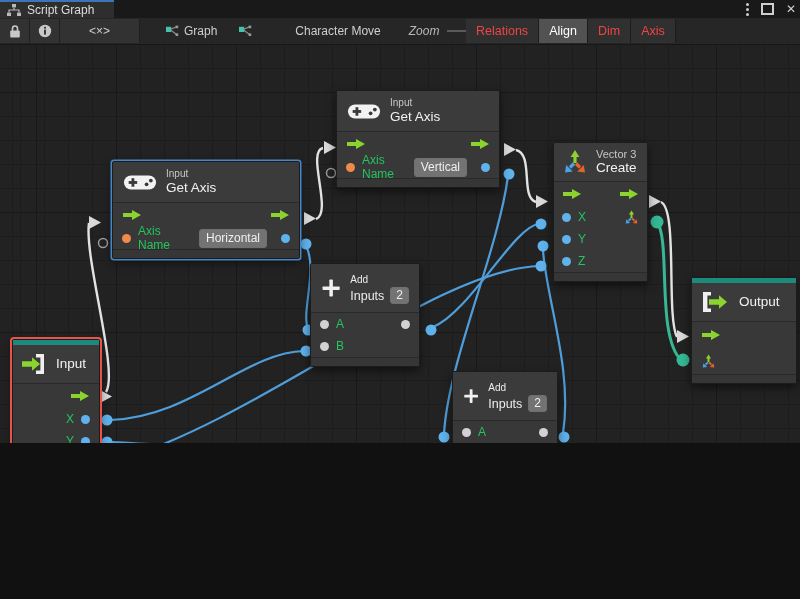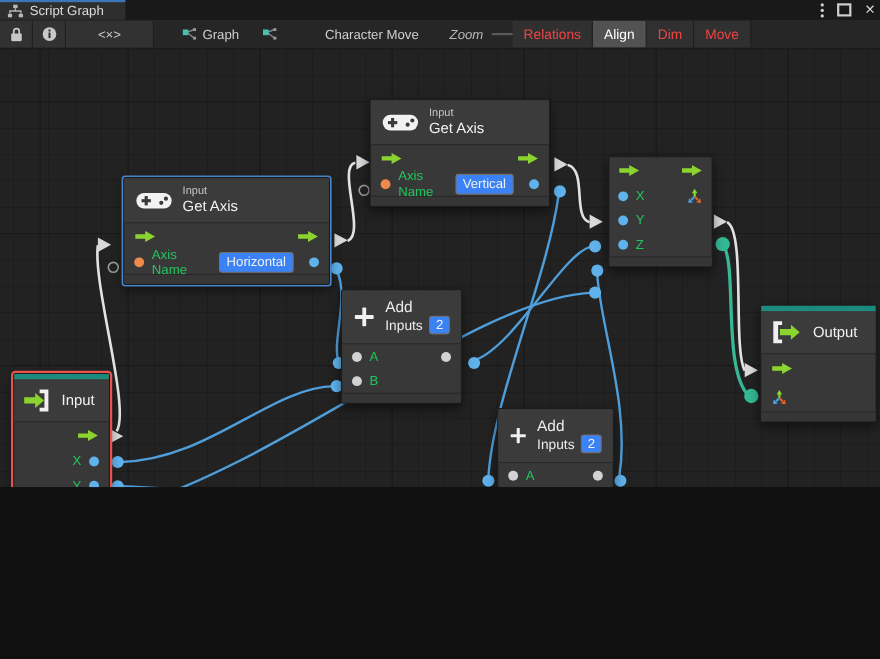--- a/index.html
+++ b/index.html
@@ -60,24 +60,24 @@
   .main{font-size:13.5px;color:#f2f2f2;line-height:16px;}
   .row{display:flex;align-items:center;gap:7px;height:22px;padding:0 9px;}
   .row.trig{height:24px;}
   .sp{flex:1;}
   .ftr{height:8px;border-top:1px solid #292929;background:#363636;}
   .dot{width:9px;height:9px;border-radius:50%;flex:none;}
   .dot.blue{background:#5fb2ec;}
   .dot.orange{background:#ee8a4c;}
   .dot.gray{background:#d2d2d2;}
   .plabel{font-size:12px;color:#22c55e;}
-  .field{background:#3b82f6;border:1px solid #707070;border-radius:3px;color:#efefef;
+  .field{background:#737373;border:1px solid #707070;border-radius:3px;color:#efefef;
          font-size:12px;padding:1px 6px;line-height:15px;}
   .inputsrow{display:flex;align-items:center;gap:6px;font-size:12.5px;color:#ececec;}
-  .addtitle{font-size:14px;color:#ececec;line-height:15px;}
+  .addtitle{font-size:10px;color:#ececec;line-height:15px;}
   .garrow{flex:none;display:block;}
 </style>
 </head>
 <body>
 
 <div id="app">
 
   <div class="tabbar">
     <div class="tab">
       <svg width="14" height="12" viewBox="0 0 14 12">
@@ -141,21 +141,21 @@
       <span class="ztrack">
           <span class="zhandle"></span>
         </span>
       <span class="zval">1x</span>
     </div>
 
     <div class="rightbtns">
       <span class="rb">Relations</span>
       <span class="rb active">Align</span>
       <span class="rb">Dim</span>
-      <span class="rb">Move</span>
+      <span class="rb">Axis</span>
       <span class="rb disabled">
           <span>Align</span>
           <span class="ddarrow"></span>
         </span>
       <span class="rb disabled">
           <span>Distribute</span>
         </span>
 
     </div>
   </div>
@@ -331,20 +331,34 @@
       <span class="dot gray"></span>
     </div>
     <div class="row">
       <span class="dot gray"></span>
       <span class="plabel">B</span>
     </div>
     <div class="ftr"></div>
   </div>
 
   <div class="node" style="left:553px;top:142px;width:95px;">
+    <div class="hdr" style="padding:5px 8px;gap:8px;">
+      <svg width="26" height="26" viewBox="0 0 26 26">
+        <line x1="13" y1="14" x2="13" y2="7" stroke="#8bd430" stroke-width="3.2"></line>
+          <polygon points="13,1 8.6,8 17.4,8" fill="#8bd430"></polygon>
+        <line x1="12" y1="14.5" x2="8" y2="18.5" stroke="#4aa3e8" stroke-width="3.2"></line>
+          <polygon points="3,23.5 4.2,16 10.7,22.4" fill="#4aa3e8"></polygon>
+        <line x1="14" y1="14.5" x2="18" y2="18.5" stroke="#e8632c" stroke-width="3.2"></line>
+          <polygon points="23,23.5 15.3,22.4 21.8,16" fill="#e8632c"></polygon>
+      </svg>
+      <div class="tt">
+        <span class="sub" style="font-size:11px;">Vector 3</span>
+        <span class="main">Create</span>
+      </div>
+    </div>
     <div class="row trig" style="padding:0 8px;">
       <svg class="garrow" width="20" height="12" viewBox="0 0 20 12">
           <path d="M1 4 h9 V1 l9 5 -9 5 V8 H1 z" fill="#8bd430"></path>
         </svg>
       <span class="sp"></span>
       <svg class="garrow" width="20" height="12" viewBox="0 0 20 12">
           <path d="M1 4 h9 V1 l9 5 -9 5 V8 H1 z" fill="#8bd430"></path>
         </svg>
     </div>
     <div class="row" style="padding:0 8px;">

